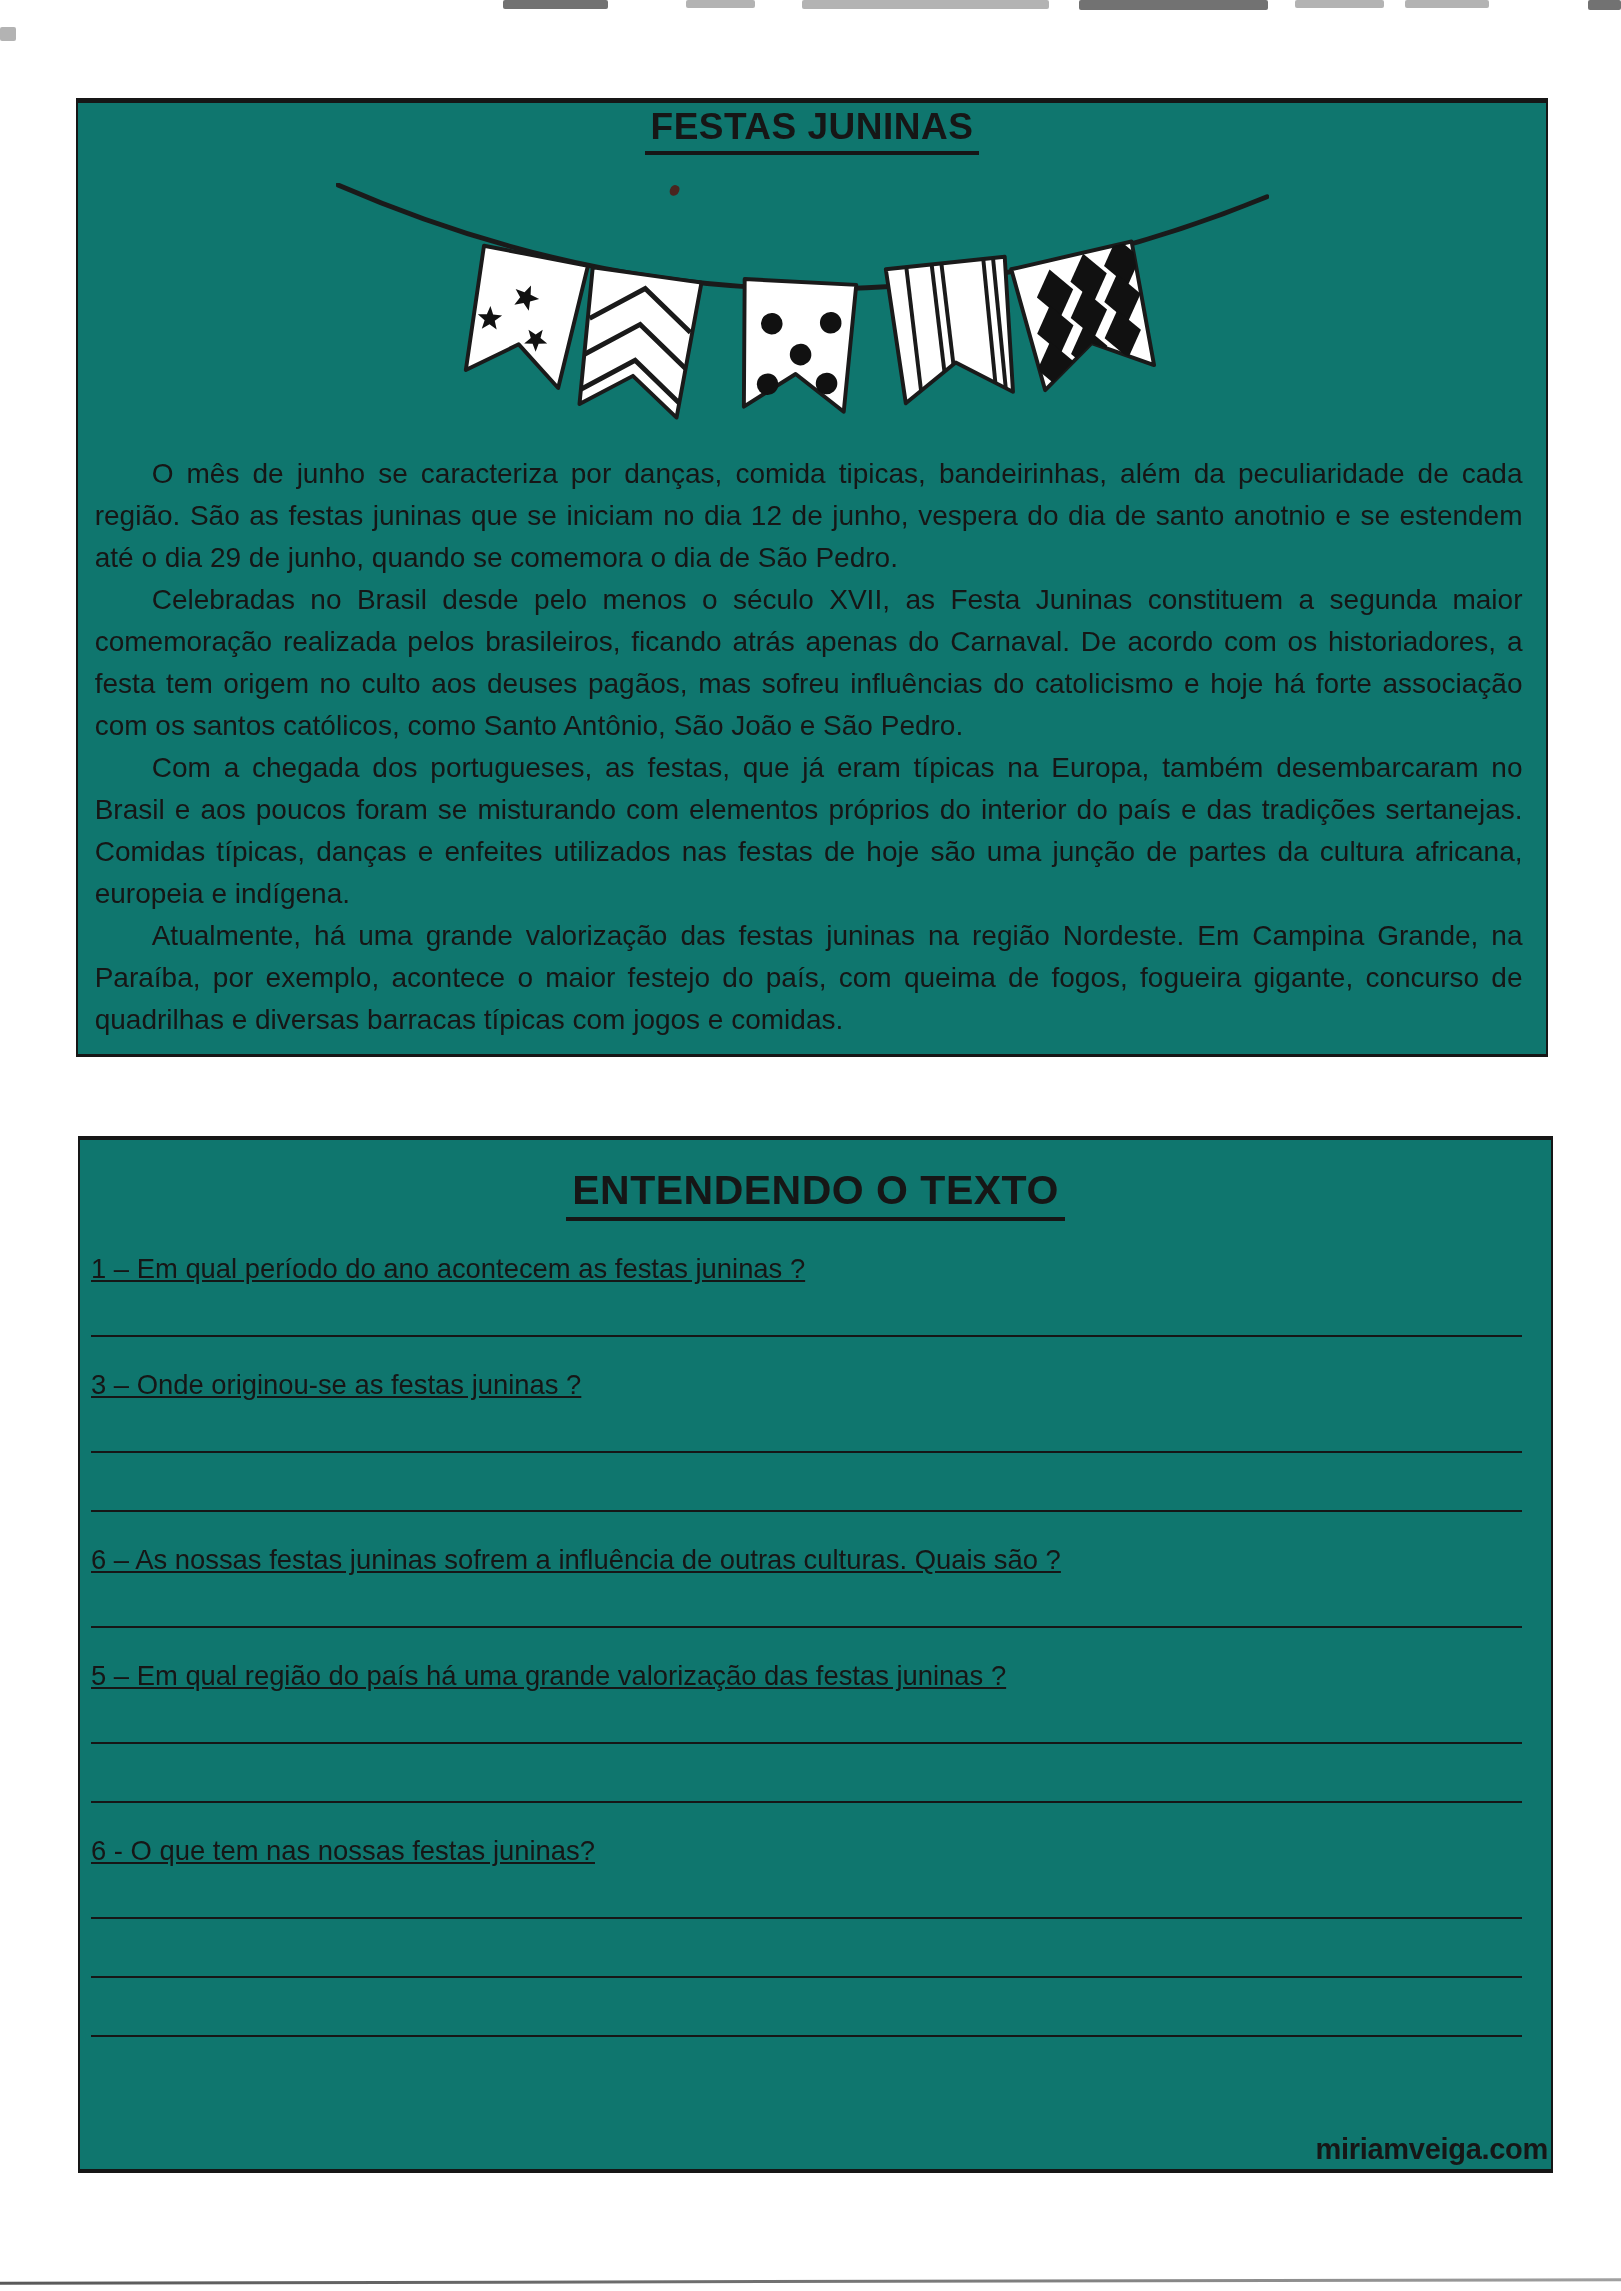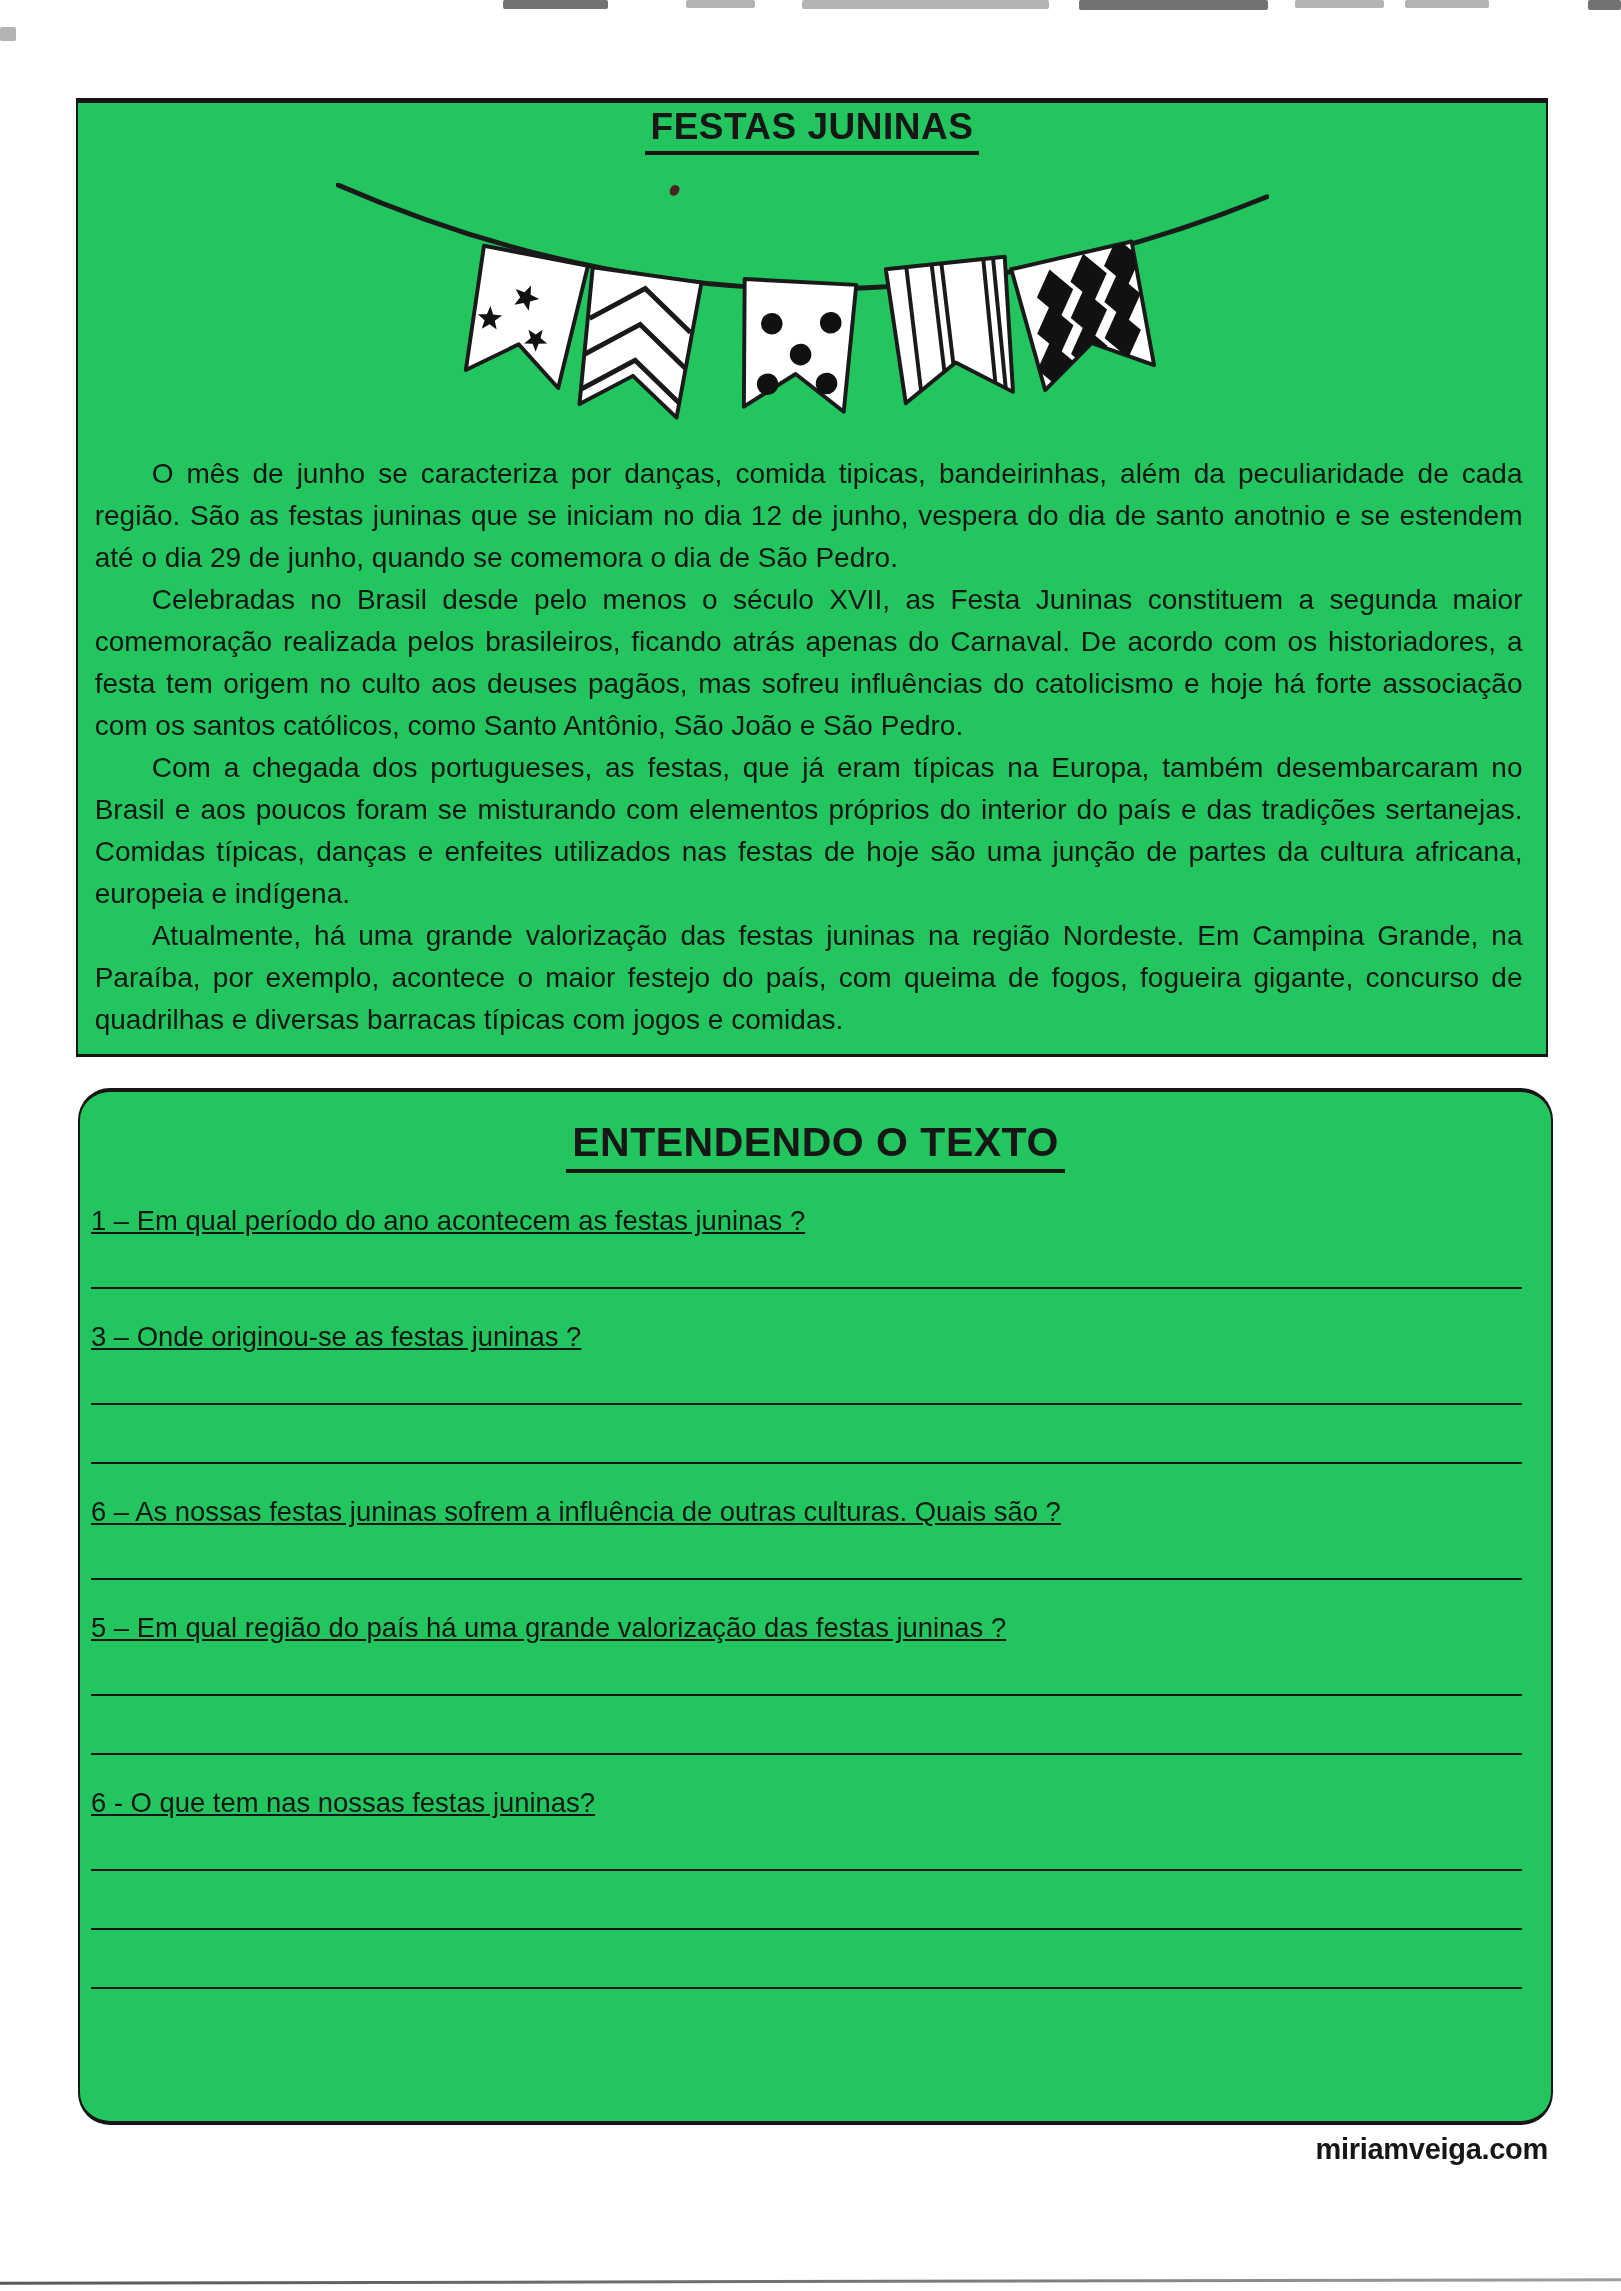--- a/index.html
+++ b/index.html
@@ -6,25 +6,25 @@
   body {
     width:1621px; height:2292px; position:relative;
     background:#ffffff; color:#161616;
     font-family:"Liberation Sans", sans-serif;
     overflow:hidden;
   }
   * { box-sizing:border-box; }
 
   
   .box {
-    position:absolute; background:#22c55e;
+    position:absolute; background:#0f766e;
     border:3.9px solid #161616;
   }
   .box1 { left:76px; top:98px; width:1472px; height:959px; border-width:5.9px 2.9px 3.9px 2.9px; }
-  .box2 { left:78px; top:1088px; width:1475px; height:1037px; border-width:4.9px 2.9px 4.9px 2.9px;border-radius:32px; }
+  .box2 { left:78px; top:1136px; width:1475px; height:1037px; border-width:4.9px 2.9px 4.9px 2.9px; }
 
   
   .title-wrap  { text-align:center; margin-top:2.9px; }
   .qtitle-wrap { text-align:center; margin-top:27.4px; }
   .box-title {
     display:inline-block; font-weight:bold;
     border-bottom:4.9px solid #161616; padding:0 5.9px 2.9px;
     white-space:nowrap; line-height:1.15;
   }
   .t1 { font-size:37px; letter-spacing:0.5px; }

